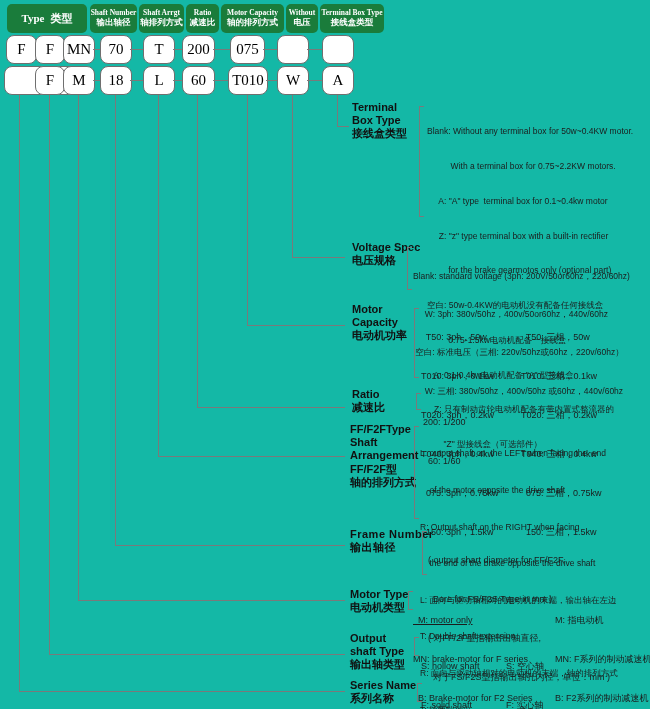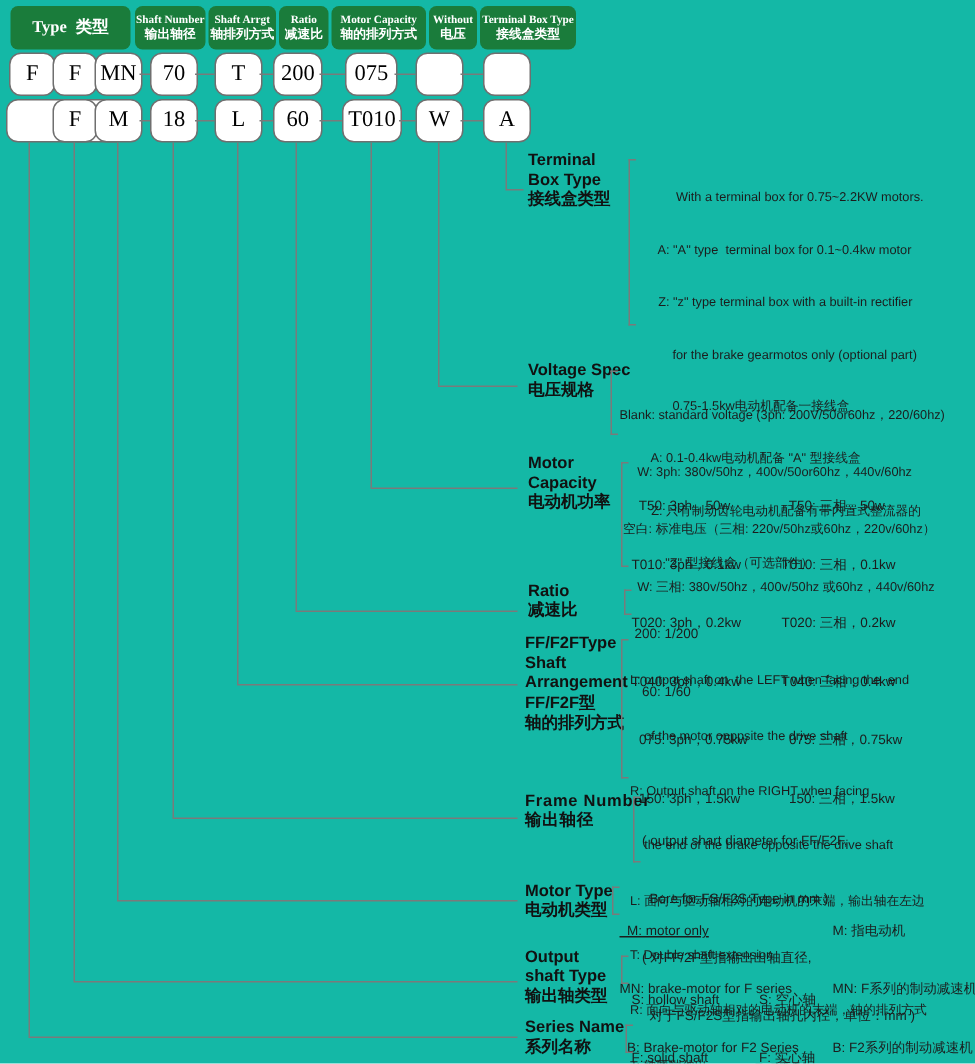--- a/index.html
+++ b/index.html
@@ -119,24 +119,26 @@
   <div class="vline" style="left:337px;top:95px;height:31px;"></div>
   <div class="hline" style="left:337px;top:126px;width:12px;"></div>
 
   <div class="sec-label" style="left:352px;top:101px;">
     <span>Terminal</span>
     <span>Box Type</span>
     <span>接线盒类型</span>
   </div>
   <div class="bracket" style="left:419px;top:106px;height:111px;"></div>
   <div class="content small" style="left:427px;top:103px;">
+    <div>Blank: Without any terminal box for 50w~0.4KW motor.</div>
     <div>          With a terminal box for 0.75~2.2KW motors.</div>
     <div>     A: "A" type  terminal box for 0.1~0.4kw motor</div>
     <div>     Z: "z" type terminal box with a built-in rectifier</div>
     <div>         for the brake gearmotos only (optional part)</div>
+    <div>空白: 50w-0.4KW的电动机没有配备任何接线盒</div>
     <div>         0.75-1.5kw电动机配备一接线盒</div>
     <div>   A: 0.1-0.4kw电动机配备 "A" 型接线盒</div>
     <div>   Z: 只有制动齿轮电动机配备有带内置式整流器的</div>
     <div>       "Z" 型接线盒（可选部件）</div>
   </div>
 
   <div class="sec-label" style="left:352px;top:241px;">
     <span>Voltage Spec</span>
     <span>电压规格</span>
   </div>

